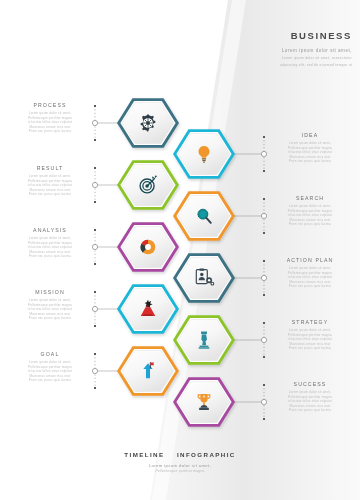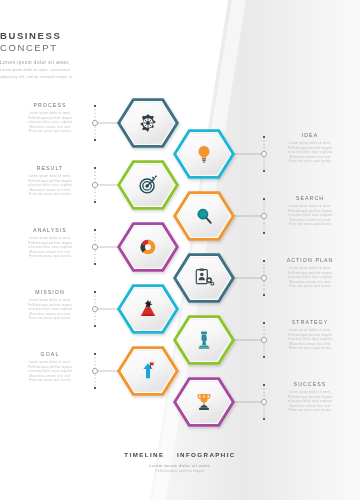--- a/index.html
+++ b/index.html
@@ -8,21 +8,21 @@
     background:#ffffff;
     font-family:"Liberation Sans", sans-serif;
     -webkit-font-smoothing:antialiased;
   }
   #stage{position:absolute;inset:0;width:360px;height:500px;}
 
   
   .ribbon{position:absolute;top:0;left:0;width:360px;height:500px;z-index:0;}
 
   
-  .header{position:absolute;left:0;top:30px;width:352px;text-align:left;z-index:5;}
+  .header{position:absolute;left:0;top:30px;width:352px;text-align:right;z-index:5;}
   .h-title{font-size:9.5px;letter-spacing:1.6px;color:#4a4a4a;font-weight:bold;line-height:12px;}
   .h-sub{font-size:9.5px;letter-spacing:1.6px;color:#6d6d6d;line-height:12px;}
   .h-lead{font-size:4.6px;letter-spacing:.5px;color:#9a9a9a;margin-top:5px;line-height:7px;}
   .h-body{font-size:3.3px;letter-spacing:.3px;color:#b3b3b3;line-height:5px;margin-top:2px;}
 
   
   .footer{position:absolute;left:0;top:450px;width:360px;text-align:center;z-index:5;}
   .f-title{font-size:6.2px;letter-spacing:1.4px;color:#5a5a5a;line-height:9px;}
   .f-title .b{font-weight:bold;color:#444;}
   .f-lead{font-size:4.2px;letter-spacing:.4px;color:#9a9a9a;line-height:7px;margin-top:3px;}
@@ -56,21 +56,20 @@
         <stop offset="45%" stop-color="#e9e9e9"></stop>
         <stop offset="100%" stop-color="#fafafa"></stop>
       </linearGradient>
     </defs>
     <polygon points="228,0 360,0 360,500 150,500" fill="url(#ribG)"></polygon>
     <polygon points="232,0 246,0 166,500 152,500" fill="#ffffff" opacity="0.55"></polygon>
   </svg>
 
   <div class="header">
     <div class="h-title">BUSINESS</div>
-    <div class="h-sub">CONCEPT</div>
     <div class="h-lead">Lorem ipsum dolor sit amet,</div>
     <div class="h-body">Lorem ipsum dolor sit amet, consectetur</div>
     <div class="h-body">adipiscing elit, sed do eiusmod tempor ut</div>
   </div>
 
   <svg class="links" id="links-layer" viewBox="0 0 360 500">
       <line x1="95" y1="123" x2="118" y2="123" stroke="#8a8a8a" stroke-width="0.5"></line>
       <line x1="95" y1="106" x2="95" y2="140" stroke="#6f6f6f" stroke-width="0.5" stroke-dasharray="1.2 2.2"></line>
       <rect x="94" y="105" width="2" height="2" fill="#5a5a5a"></rect>
       <rect x="94" y="139" width="2" height="2" fill="#5a5a5a"></rect>

